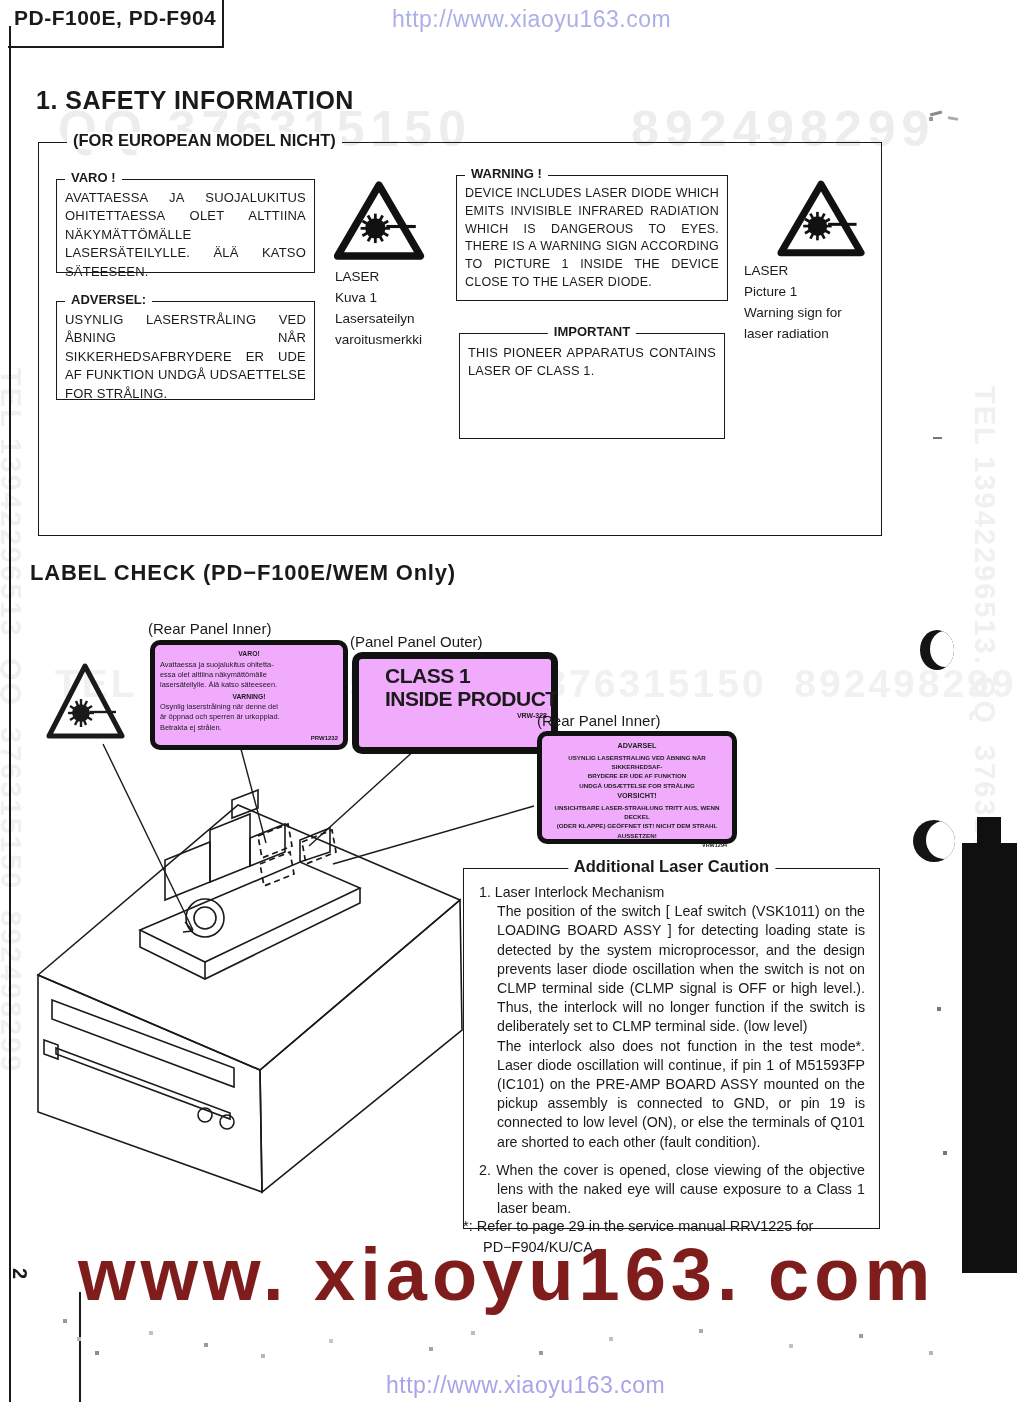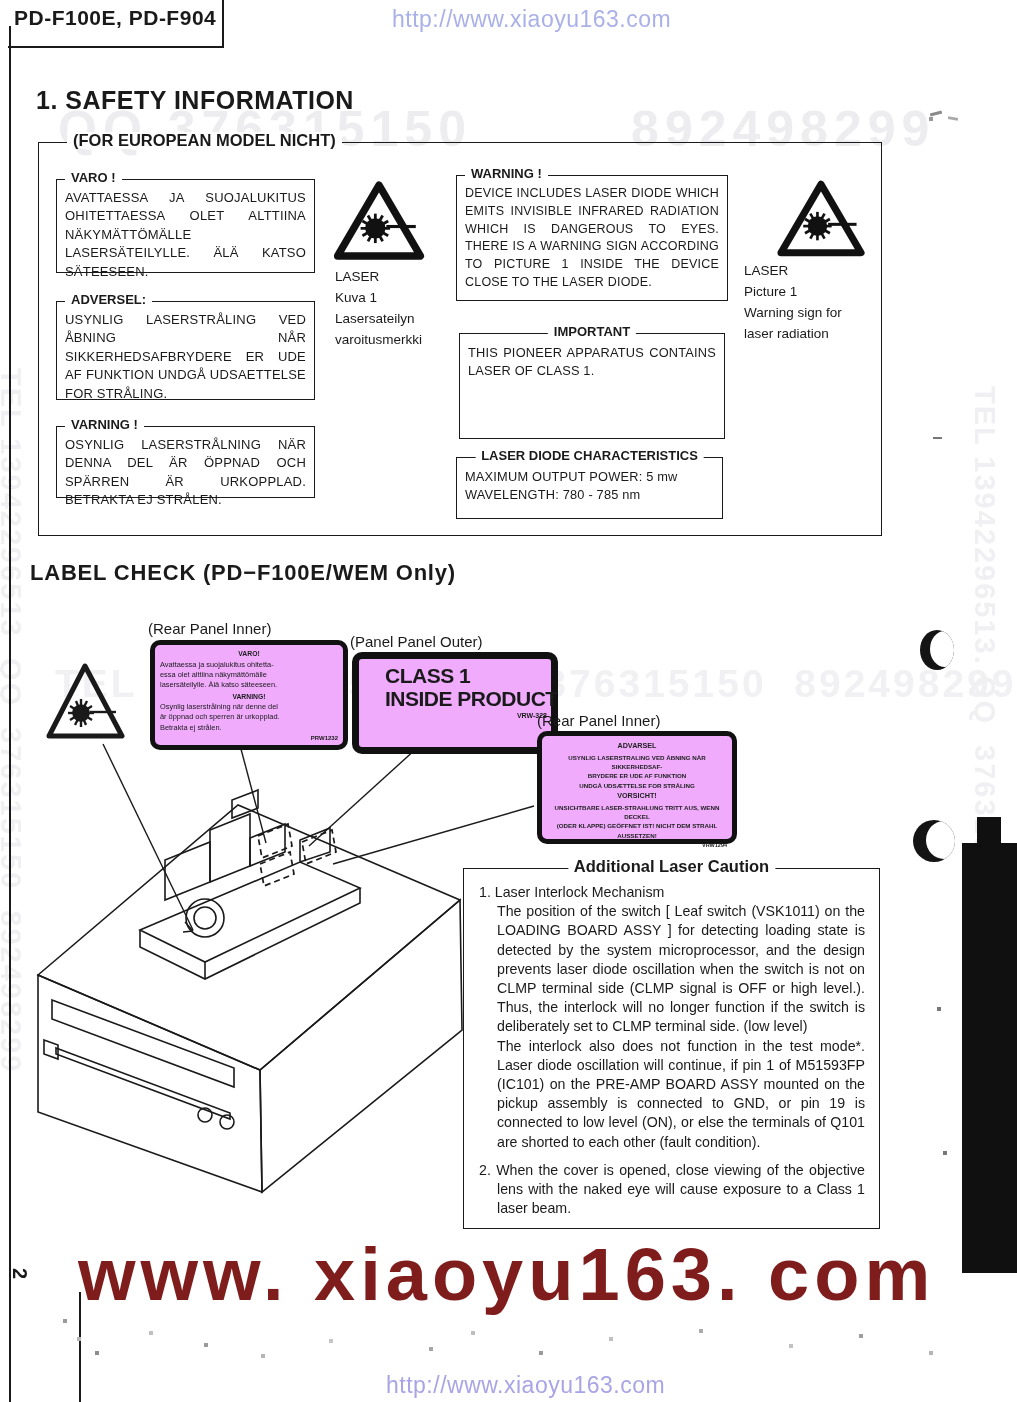--- a/index.html
+++ b/index.html
@@ -109,24 +109,20 @@
     <div class="wbox" id="varo-box">
       <div class="legend legend-l">VARO !</div>
       <div class="wbody">AVATTAESSA JA SUOJALUKITUS OHITETTAESSA OLET ALTTIINA NÄKYMÄTTÖMÄLLE LASERSÄTEILYLLE. ÄLÄ KATSO SÄTEESEEN.</div>
     </div>
 
     <div class="wbox" id="adversel-box">
       <div class="legend legend-l">ADVERSEL:</div>
       <div class="wbody">USYNLIG LASERSTRÅLING VED ÅBNING NÅR SIKKERHEDSAFBRYDERE ER UDE AF FUNKTION UNDGÅ UDSAETTELSE FOR STRÅLING.</div>
     </div>
 
-    <div class="wbox" id="varning-box">
-      <div class="legend legend-l">VARNING !</div>
-      <div class="wbody">OSYNLIG LASERSTRÅLNING NÄR DENNA DEL ÄR ÖPPNAD OCH SPÄRREN ÄR URKOPPLAD. BETRAKTA EJ STRÅLEN.</div>
-    </div>
 
     <svg class="abs" style="left:294px;top:36px;" width="92" height="84" viewBox="0 0 100 90">
       <path d="M50 6 L95 83 L5 83 Z" fill="none" stroke="#111" stroke-width="8" stroke-linejoin="round"></path>
       <g stroke="#111" stroke-width="3">
         <line x1="30" y1="53" x2="62" y2="53"></line>
           <line x1="32" y1="45" x2="60" y2="61"></line>
         <line x1="38" y1="39" x2="54" y2="67"></line>
           <line x1="46" y1="37" x2="46" y2="69"></line>
         <line x1="54" y1="39" x2="38" y2="67"></line>
           <line x1="60" y1="45" x2="32" y2="61"></line>
@@ -146,27 +142,20 @@
       <div class="wbody">DEVICE INCLUDES LASER DIODE WHICH EMITS INVISIBLE INFRARED RADIATION WHICH IS DANGEROUS TO EYES. THERE IS A WARNING SIGN ACCORDING TO PICTURE 1 INSIDE THE DEVICE CLOSE TO THE LASER DIODE.</div>
     </div>
 
     <div class="wbox" id="important-box">
       <div class="legend legend-c">IMPORTANT</div>
       <div class="wbody">
         <p>THIS PIONEER APPARATUS CONTAINS LASER OF CLASS 1.</p>
       </div>
     </div>
 
-    <div class="wbox" id="diode-box">
-      <div class="legend legend-c">LASER DIODE CHARACTERISTICS</div>
-      <div class="wbody">
-        <div>MAXIMUM OUTPUT POWER: 5 mw</div>
-        <div>WAVELENGTH: 780 - 785 nm</div>
-      </div>
-    </div>
 
     <svg class="abs" style="left:736px;top:36px;" width="92" height="80" viewBox="0 0 100 90">
       <path d="M50 6 L95 83 L5 83 Z" fill="none" stroke="#111" stroke-width="8" stroke-linejoin="round"></path>
       <g stroke="#111" stroke-width="3">
         <line x1="30" y1="53" x2="62" y2="53"></line>
           <line x1="32" y1="45" x2="60" y2="61"></line>
         <line x1="38" y1="39" x2="54" y2="67"></line>
           <line x1="46" y1="37" x2="46" y2="69"></line>
         <line x1="54" y1="39" x2="38" y2="67"></line>
           <line x1="60" y1="45" x2="32" y2="61"></line>
@@ -277,20 +266,24 @@
   <div class="frame" id="caution-box">
     <div class="legend legend-c">Additional Laser Caution</div>
     <div id="caution-body">
       <div class="hang">1. Laser Interlock Mechanism</div>
       <div class="ind">The position of the switch [ Leaf switch (VSK1011) on the LOADING BOARD ASSY ] for detecting loading state is detected by the system microprocessor, and the design prevents laser diode oscillation when the switch is not on CLMP terminal side (CLMP signal is OFF or high level.). Thus, the interlock will no longer function if the switch is deliberately set to CLMP terminal side. (low level)</div>
       <div class="ind">The interlock also does not function in the test mode*. Laser diode oscillation will continue, if pin 1 of M51593FP (IC101) on the PRE-AMP BOARD ASSY mounted on the pickup assembly is connected to GND, or pin 19 is connected to low level (ON), or else the terminals of Q101 are shorted to each other (fault condition).</div>
       <div class="item2">2. When the cover is opened, close viewing of the objective lens with the naked eye will cause exposure to a Class 1 laser beam.</div>
     </div>
   </div>
 
+  <div class="abs" id="footnote">
+    <div>*: Refer to page 29 in the service manual RRV1225 for</div>
+    <div class="fn2">PD−F904/KU/CA.</div>
+  </div>
 
   <div class="abs" id="page-num">2</div>
 
   <div id="crescent-1" class="crescent"></div>
   <div id="crescent-2" class="crescent"></div>
   <div class="scanbar" style="left:977px;top:817px;width:24px;height:28px;"></div>
   <div class="scanbar" style="left:962px;top:843px;width:55px;height:430px;"></div>
   <div class="mark" style="left:930px;top:112px;width:12px;height:3px;transform:rotate(-15deg);"></div>
   <div class="mark" style="left:948px;top:117px;width:10px;height:3px;transform:rotate(10deg);background:#aaa;"></div>
   <div class="mark" style="left:933px;top:437px;width:9px;height:2px;background:#777;"></div>

